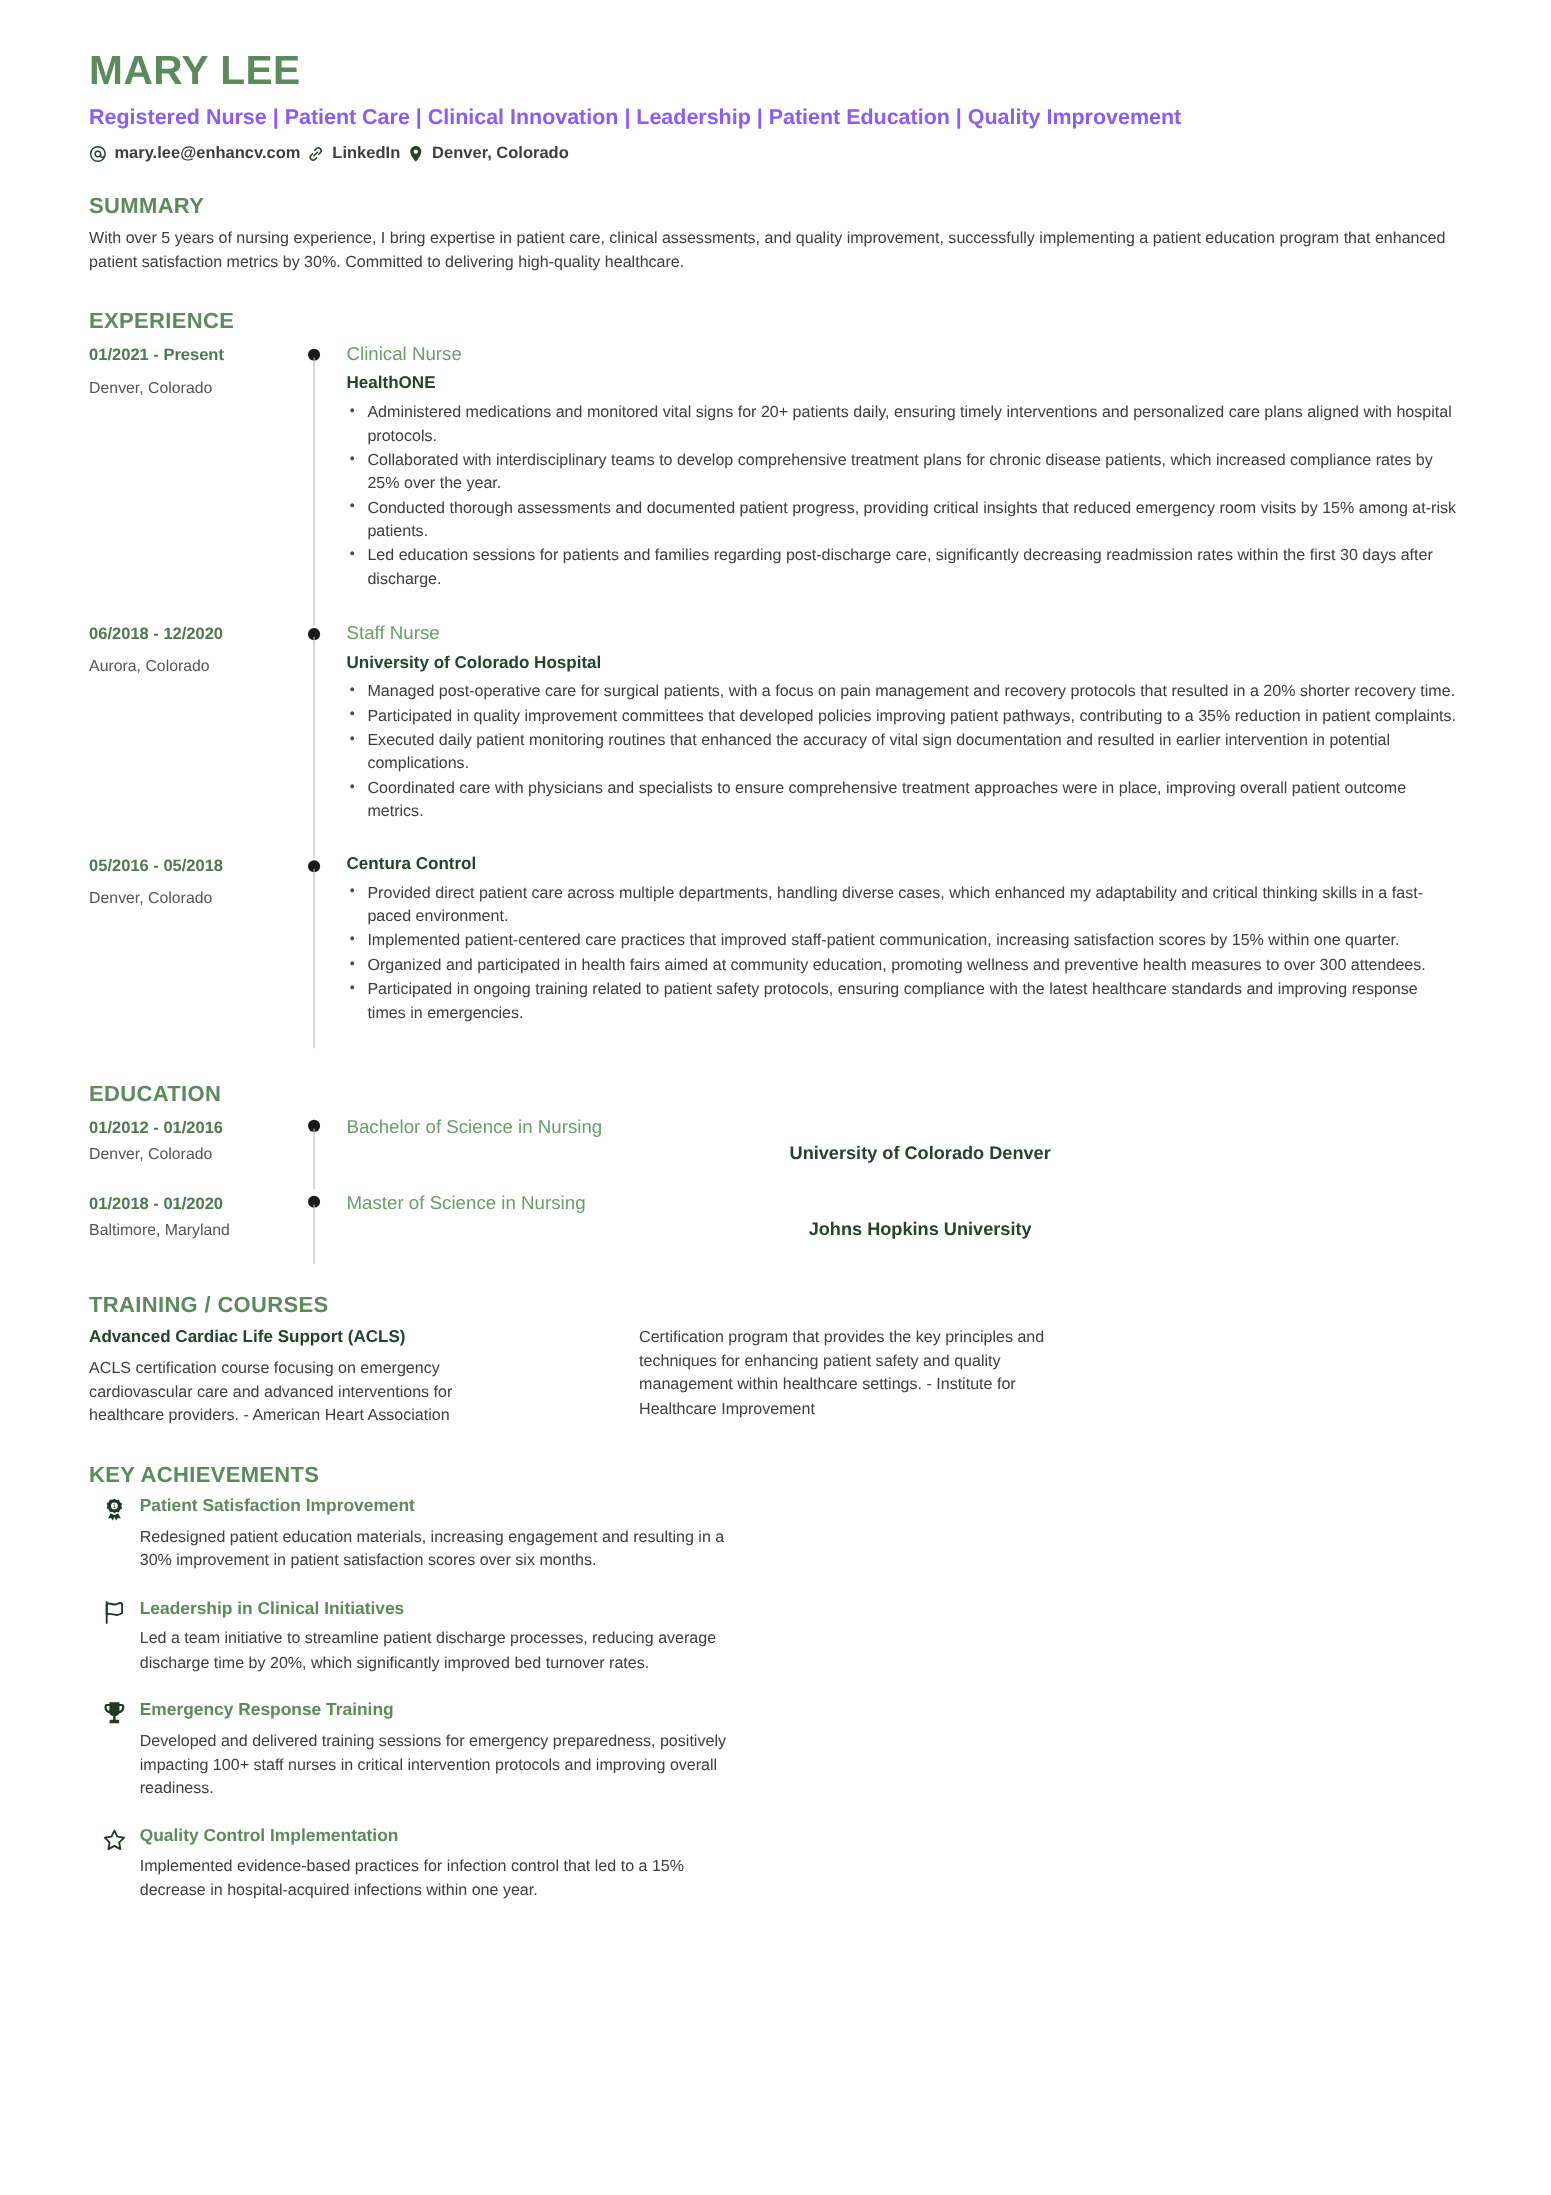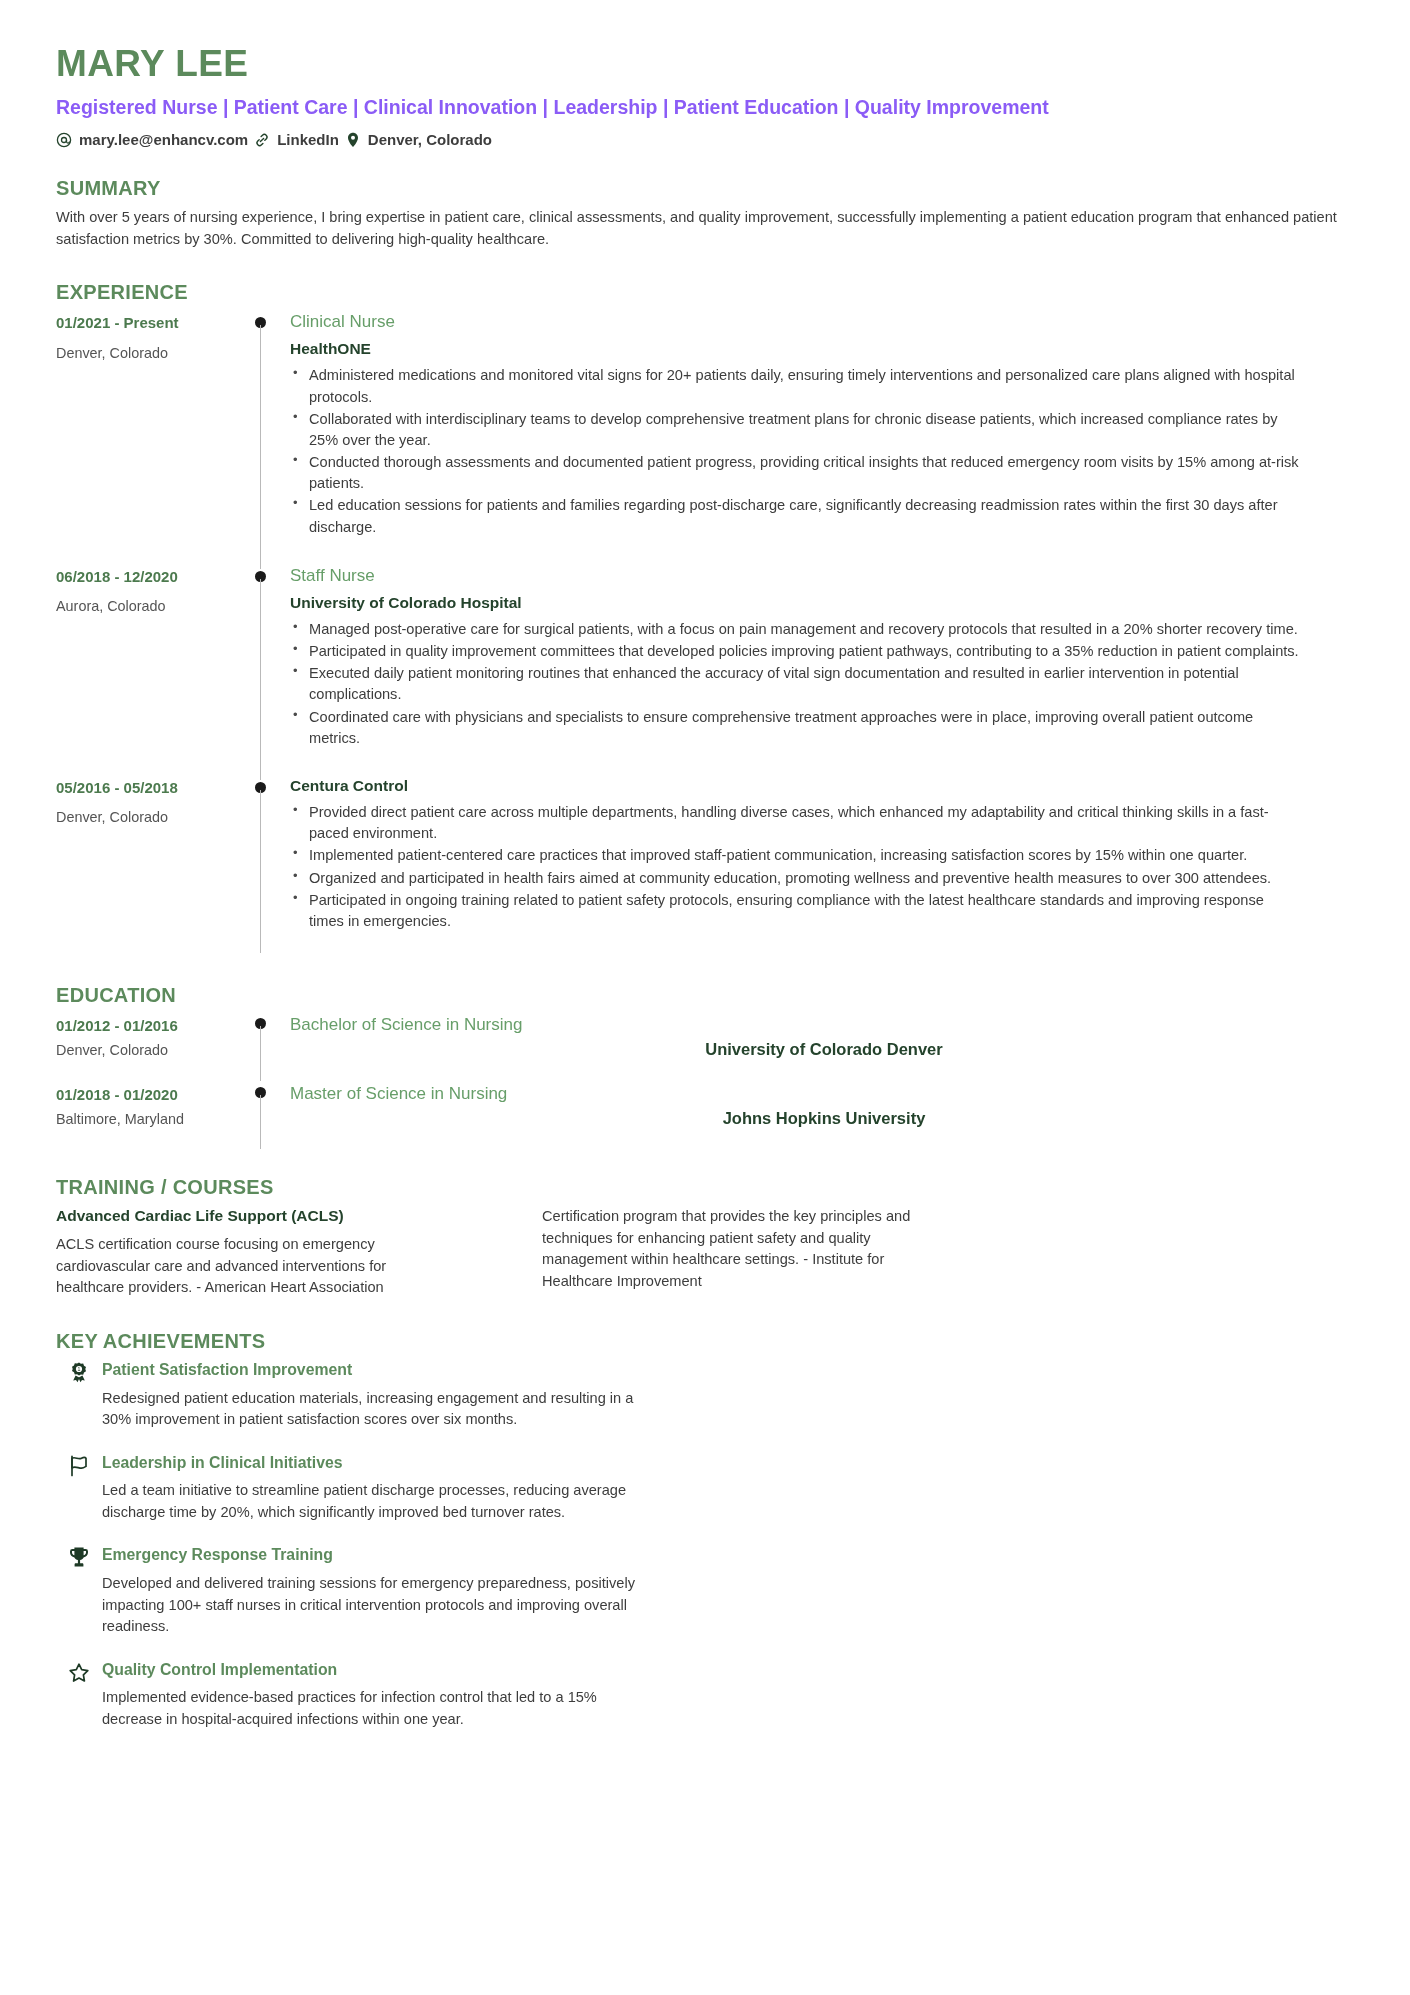--- a/index.html
+++ b/index.html
@@ -12,21 +12,21 @@
 
   body {
     font-family: "Liberation Sans", "DejaVu Sans", sans-serif;
     color: #3d3d3d;
     -webkit-font-smoothing: antialiased;
   }
 
   .page {
     width: 1410px;
     height: 1995px;
-    padding: 44px 52px 0 56px;
+    padding: 44px 52px 0 81px;
     position: relative;
   }
 
   
   .name {
     font-size: 37px;
     font-weight: 700;
     color: #5c8a5c;
     letter-spacing: 0.4px;
     line-height: 1.1;
@@ -174,21 +174,21 @@
   .entry.edu .entry-org { font-size: 16.5px; text-align: center; }
   .entry.edu .entry-rail .dot { top: 4px; }
   .entry.edu .entry-rail .line { top: 12px; bottom: 2px; }
 
   .block-gap { height: 22px; }
 
   
   .training-grid {
     display: grid;
     grid-template-columns: 440px 1fr;
-    column-gap: 46px;
+    column-gap: 60px;
     margin-bottom: 30px;
   }
   .course-title {
     font-size: 15.5px;
     font-weight: 700;
     color: #24432c;
     line-height: 1.3;
     margin-bottom: 8px;
   }
   .course-desc {

